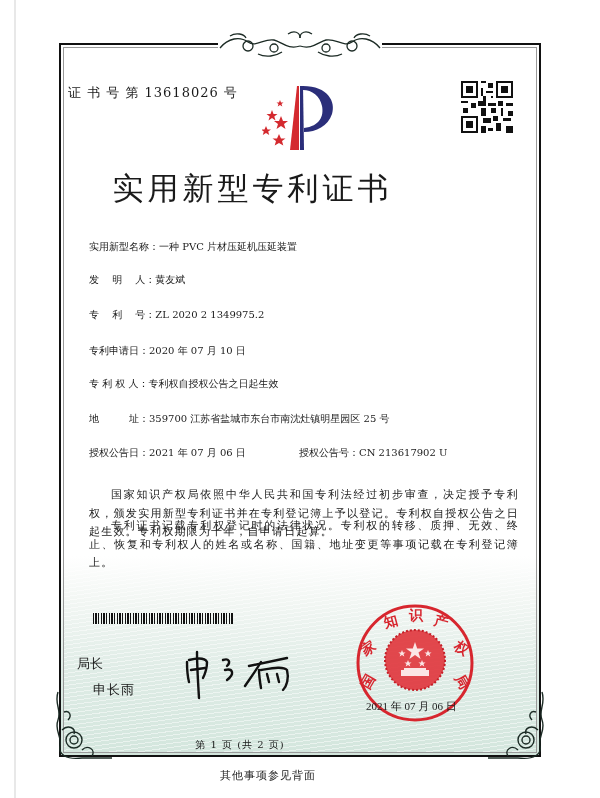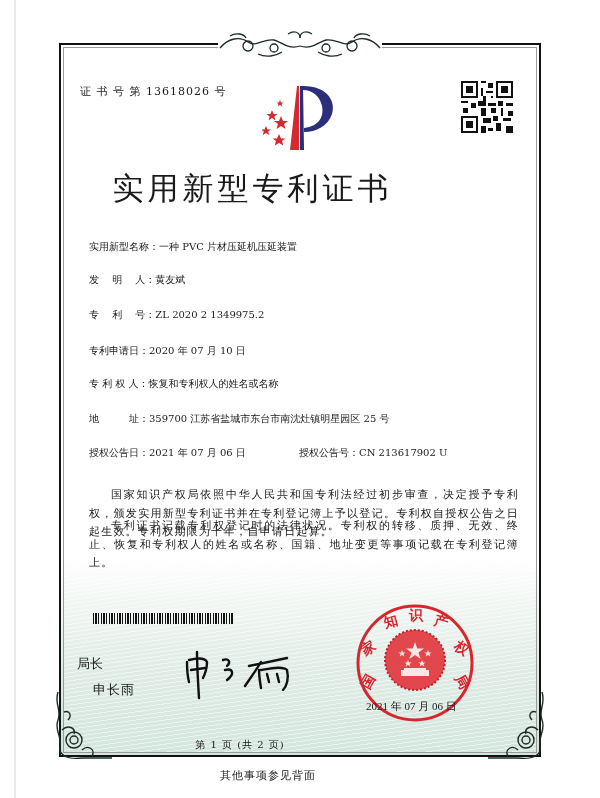--- a/index.html
+++ b/index.html
@@ -21,21 +21,21 @@
     position: absolute; left: 3px; right: 3px; top: 520px; bottom: 3px;
     background: repeating-linear-gradient(172deg, rgba(255,255,255,0) 0px, rgba(255,255,255,0) 3px, rgba(255,255,255,0.55) 3px, rgba(255,255,255,0.55) 4px);
     opacity: 0.9;
   }
 
   .orn { position: absolute; }
   .orn-top { top: 28px; left: 218px; width: 164px; height: 32px; background: #fff; }
   .orn-bl { left: 52px; top: 690px; width: 60px; height: 72px; }
   .orn-br { left: 488px; top: 690px; width: 60px; height: 72px; }
 
-  .cert-no { position: absolute; left: 80px; top: 84px; font-size: 11px; letter-spacing: 1px; }
+  .cert-no { position: absolute; left: 68px; top: 84px; font-size: 13px; letter-spacing: 1px; }
 
   .logo { position: absolute; left: 262px; top: 80px; width: 78px; height: 72px; }
   .qr { position: absolute; left: 461px; top: 81px; width: 52px; height: 52px; }
 
   .title { position: absolute; left: 0; width: 505px; top: 168px; text-align: center;
            font-size: 31px; letter-spacing: 4px; font-family: "DejaVu Sans", "Liberation Sans", sans-serif; font-weight: normal; }
 
   .field { position: absolute; left: 89px; font-size: 10px; white-space: nowrap; }
   .field .lbl { display: inline-block; }
   .f1 { top: 240px; } .f2 { top: 273px; } .f3 { top: 308px; }
@@ -174,21 +174,21 @@
 <div class="field f2">
   <span class="lbl">发　 明　 人：</span><span>黄友斌</span>
 </div>
 <div class="field f3">
   <span class="lbl">专　 利　 号：</span><span>ZL 2020 2 1349975.2</span>
 </div>
 <div class="field f4">
   <span class="lbl">专利申请日：</span><span>2020 年 07 月 10 日</span>
 </div>
 <div class="field f5">
-  <span class="lbl">专 利 权 人：</span><span>恢复和专利权人的姓名或名称</span>
+  <span class="lbl">专 利 权 人：</span><span>专利权自授权公告之日起生效</span>
 </div>
 <div class="field f6">
   <span class="lbl">地　　　址：</span><span>359700 江苏省盐城市东台市南沈灶镇明星园区 25 号</span>
 </div>
 <div class="field f7">
   <span class="lbl">授权公告日：</span><span>2021 年 07 月 06 日</span>
 </div>
 <div class="f7b">
   <span>授权公告号：</span><span>CN 213617902 U</span>
 </div>

